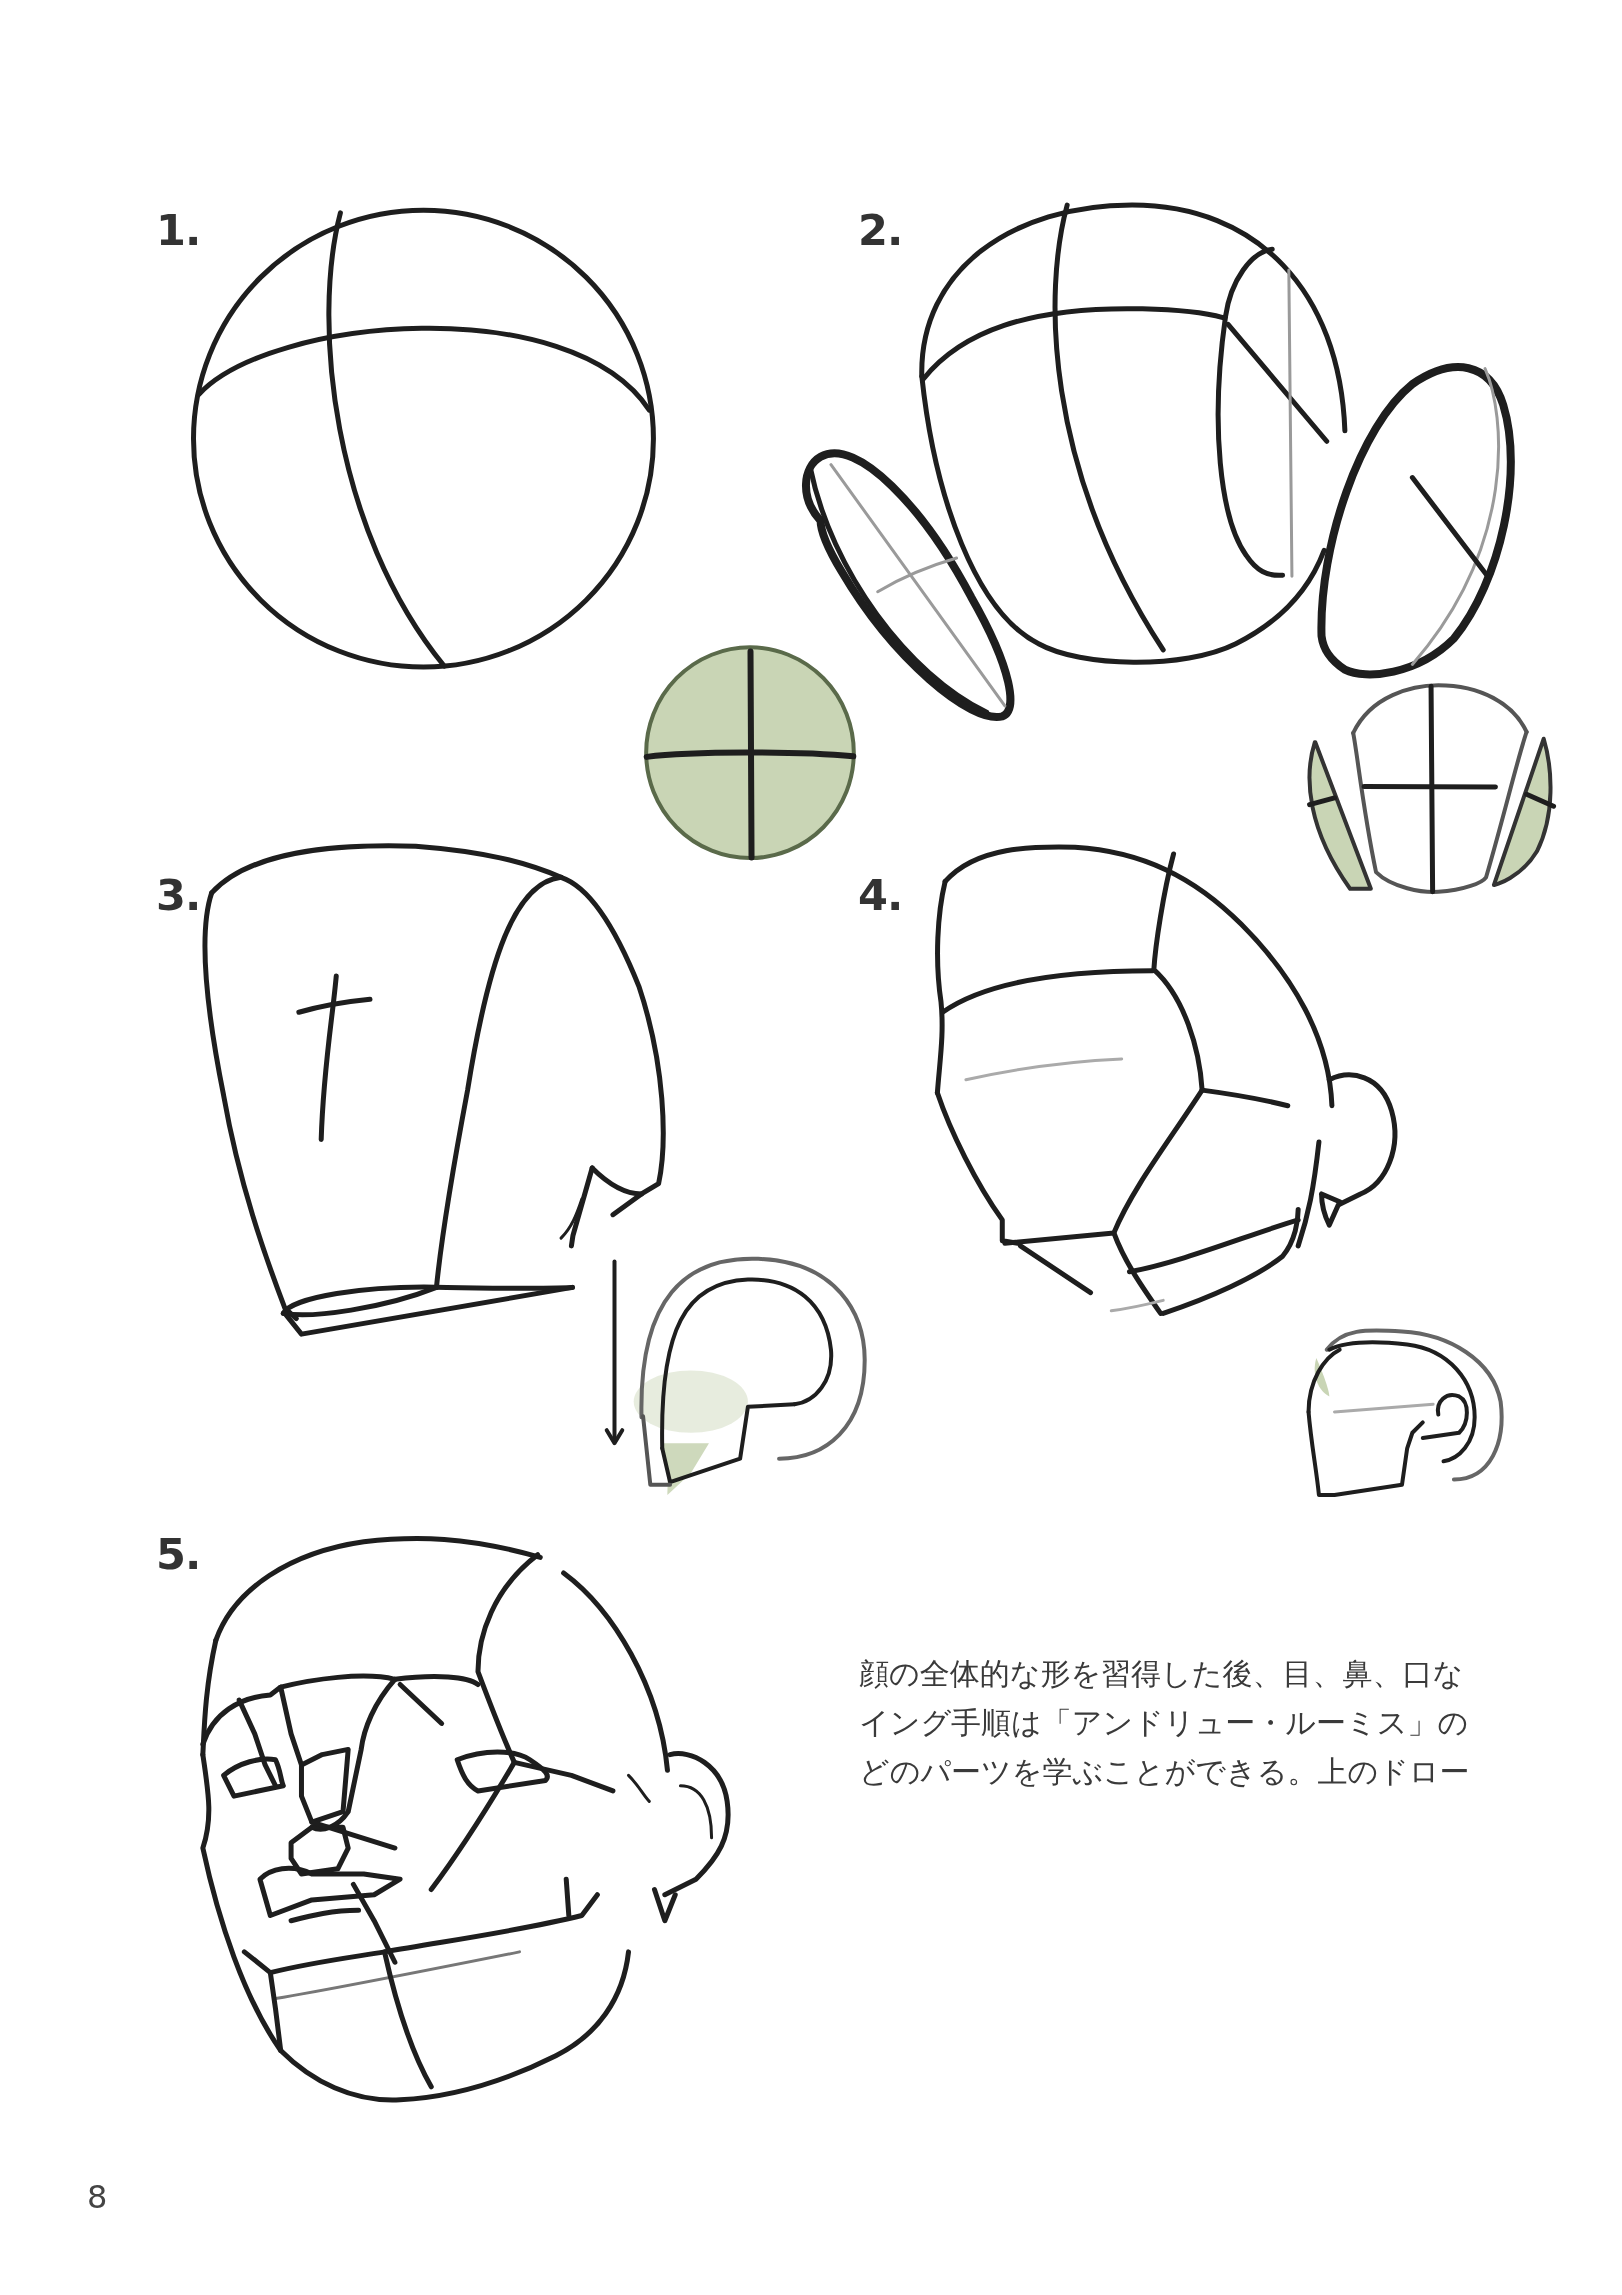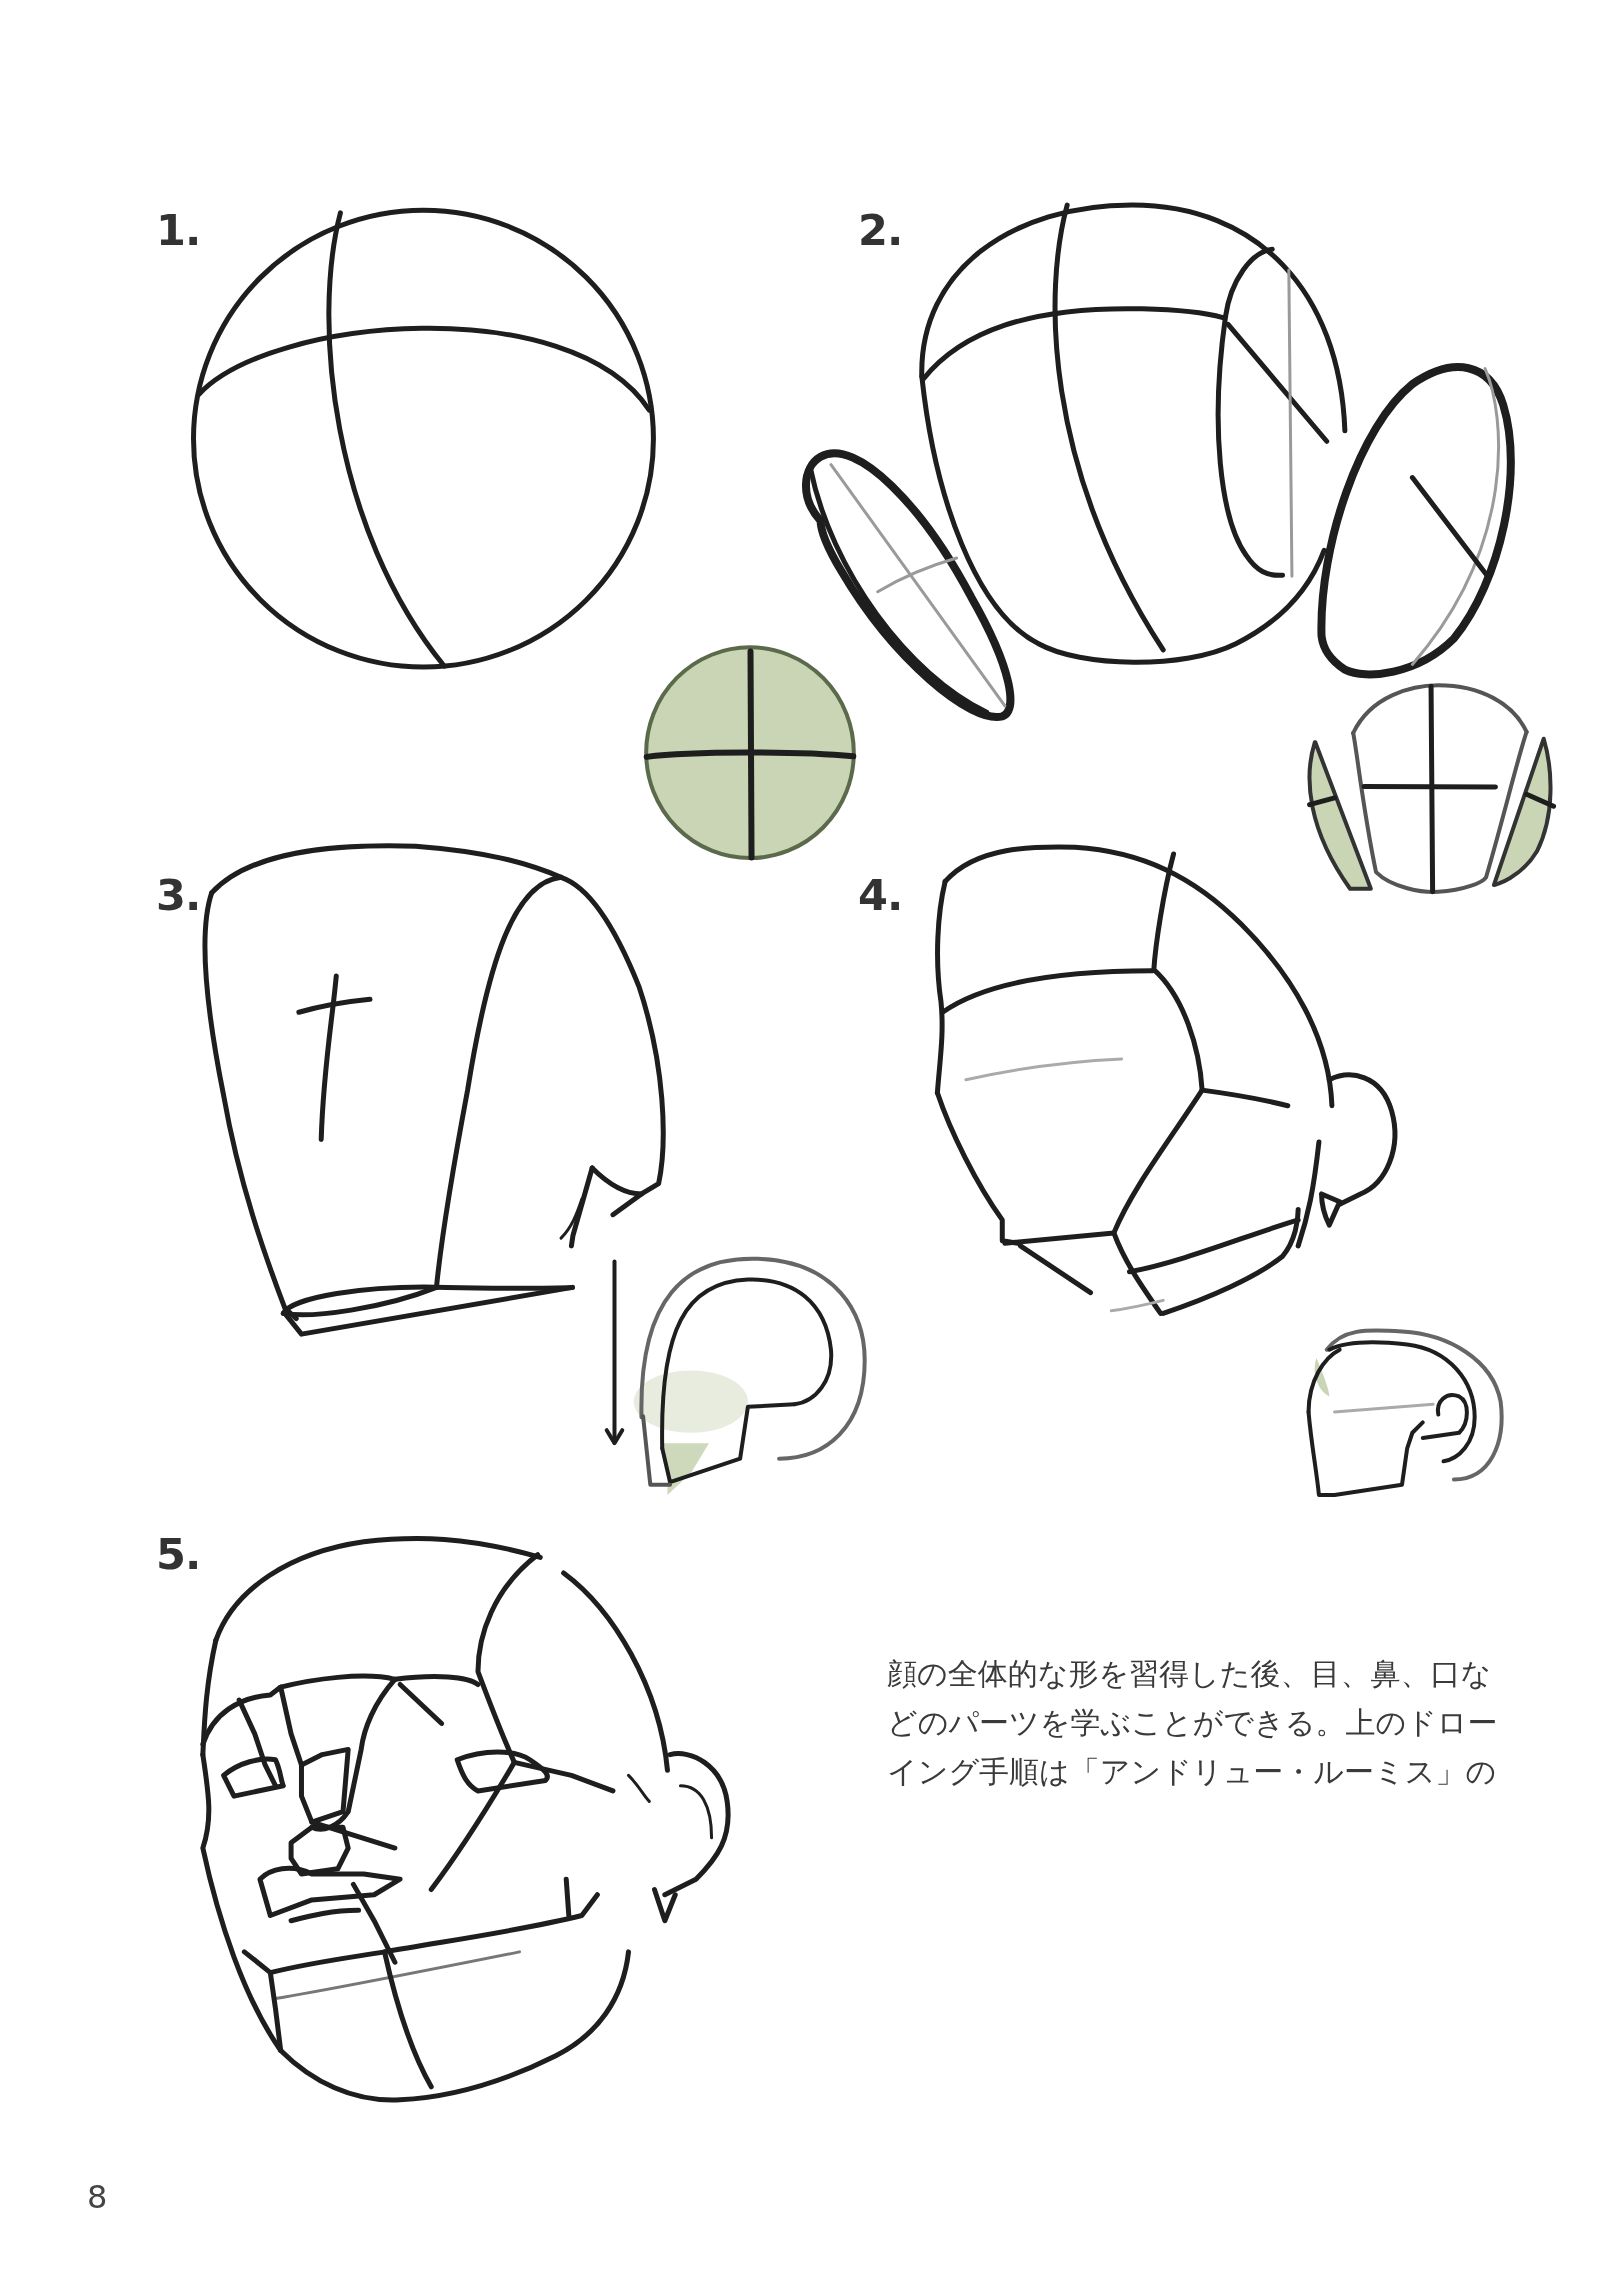--- a/index.html
+++ b/index.html
@@ -4,21 +4,21 @@
 <style>
   html, body { margin: 0; padding: 0; background: #ffffff; }
   body { width: 1623px; height: 2295px; position: relative; overflow: hidden;
          font-family: "DejaVu Sans", sans-serif; color: #333333; }
   .step-label { position: absolute; font-family: "DejaVu Sans", sans-serif; font-weight: bold;
                 font-size: 43px; color: #333333; letter-spacing: -1px; }
   .drawing { position: absolute; left: 0; top: 0; }
   .caption { position: absolute; left: 859px; top: 1649px; width: 685px;
              font-family: "DejaVu Sans", sans-serif; font-size: 30px; line-height: 49px;
              color: #3a3a3a; }
-  .caption span { display: block; white-space: nowrap; margin-left: 28px; }
+  .caption span { display: block; white-space: nowrap; }
   .page-number { position: absolute; left: 87px; top: 2178px; font-family: "DejaVu Sans", sans-serif;
                  font-size: 32px; color: #444444; }
   svg path, svg line, svg ellipse, svg circle, svg polyline, svg polygon { vector-effect: non-scaling-stroke; }
 </style>
 </head>
 <body>
 
 <div class="step-label" style="left:156px;top:205px;">1.</div>
 <div class="step-label" style="left:858px;top:205px;">2.</div>
 <div class="step-label" style="left:156px;top:870px;">3.</div>
@@ -162,18 +162,18 @@
 
     <path d="M1290 3380 C 1330 3370, 1390 3400, 1400 3470 C 1410 3540, 1380 3580, 1340 3620 L 1280 3650"></path>
     <path d="M1310 3440 C 1350 3440, 1370 3480, 1370 3540" stroke-width="3"></path>
     <path d="M1210 3420 C 1230 3440, 1240 3460, 1250 3470" stroke-width="3"></path>
     <path d="M1260 3640 L 1280 3700 L 1300 3650"></path>
   </g>
 </svg>
 
 <div class="caption">
   <span>顔の全体的な形を習得した後、目、鼻、口な</span>
+  <span>イング手順は「アンドリュー・ルーミス」の</span>
   <span>どのパーツを学ぶことができる。上のドロー</span>
-  <span>イング手順は「アンドリュー・ルーミス」の</span>
 </div>
 
 <div class="page-number">8</div>
 
 
 </body></html>

